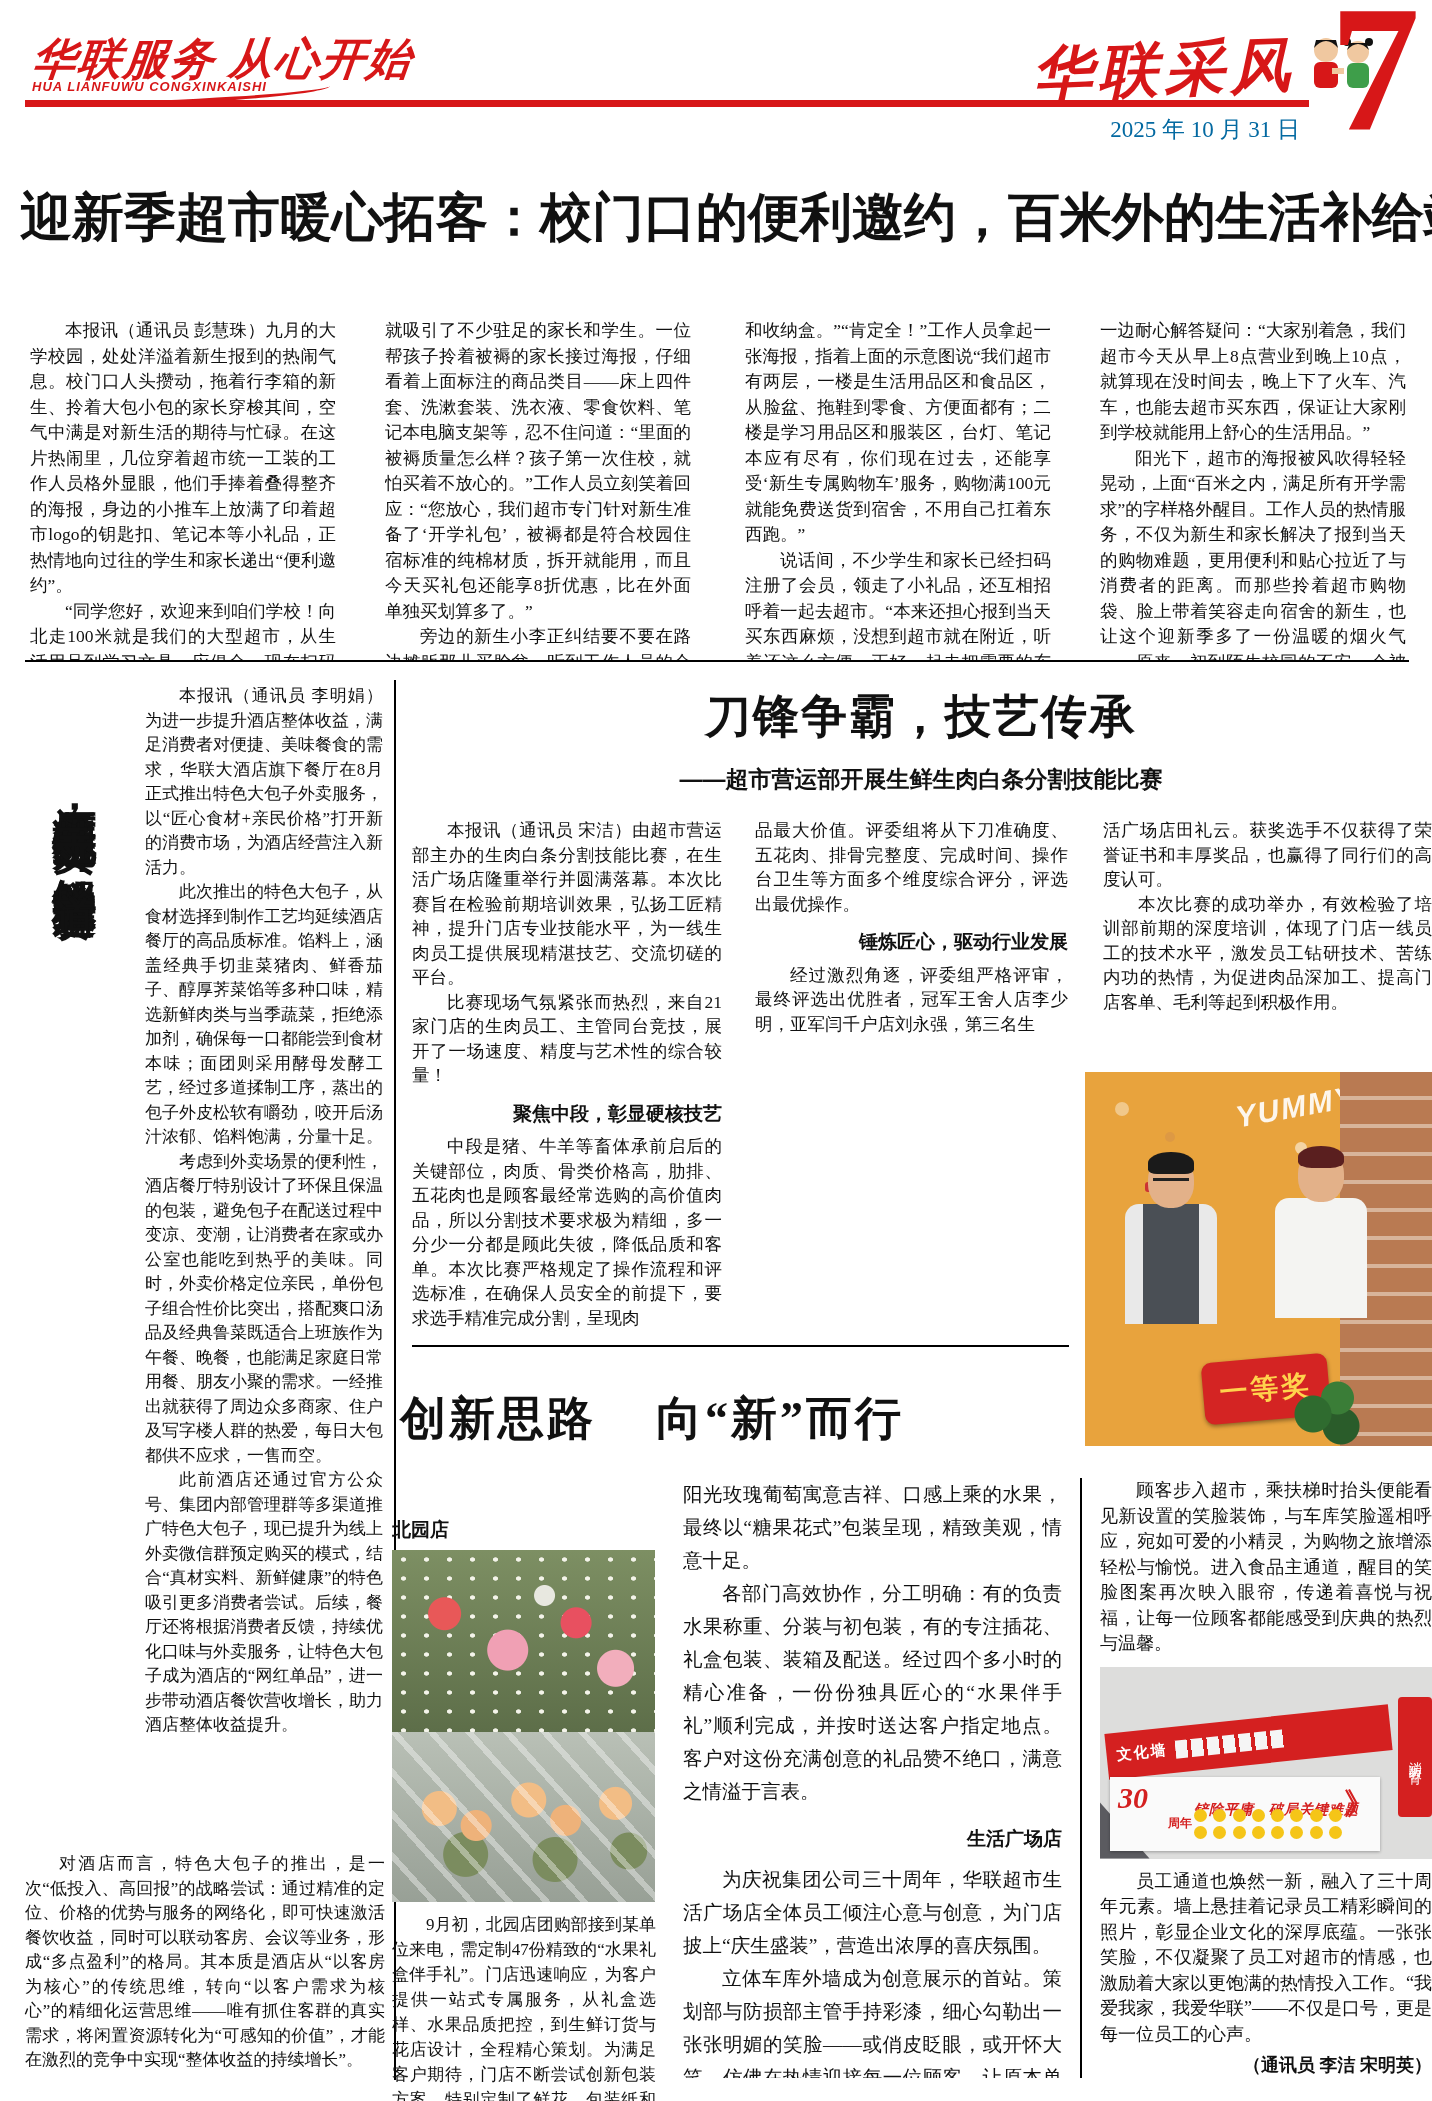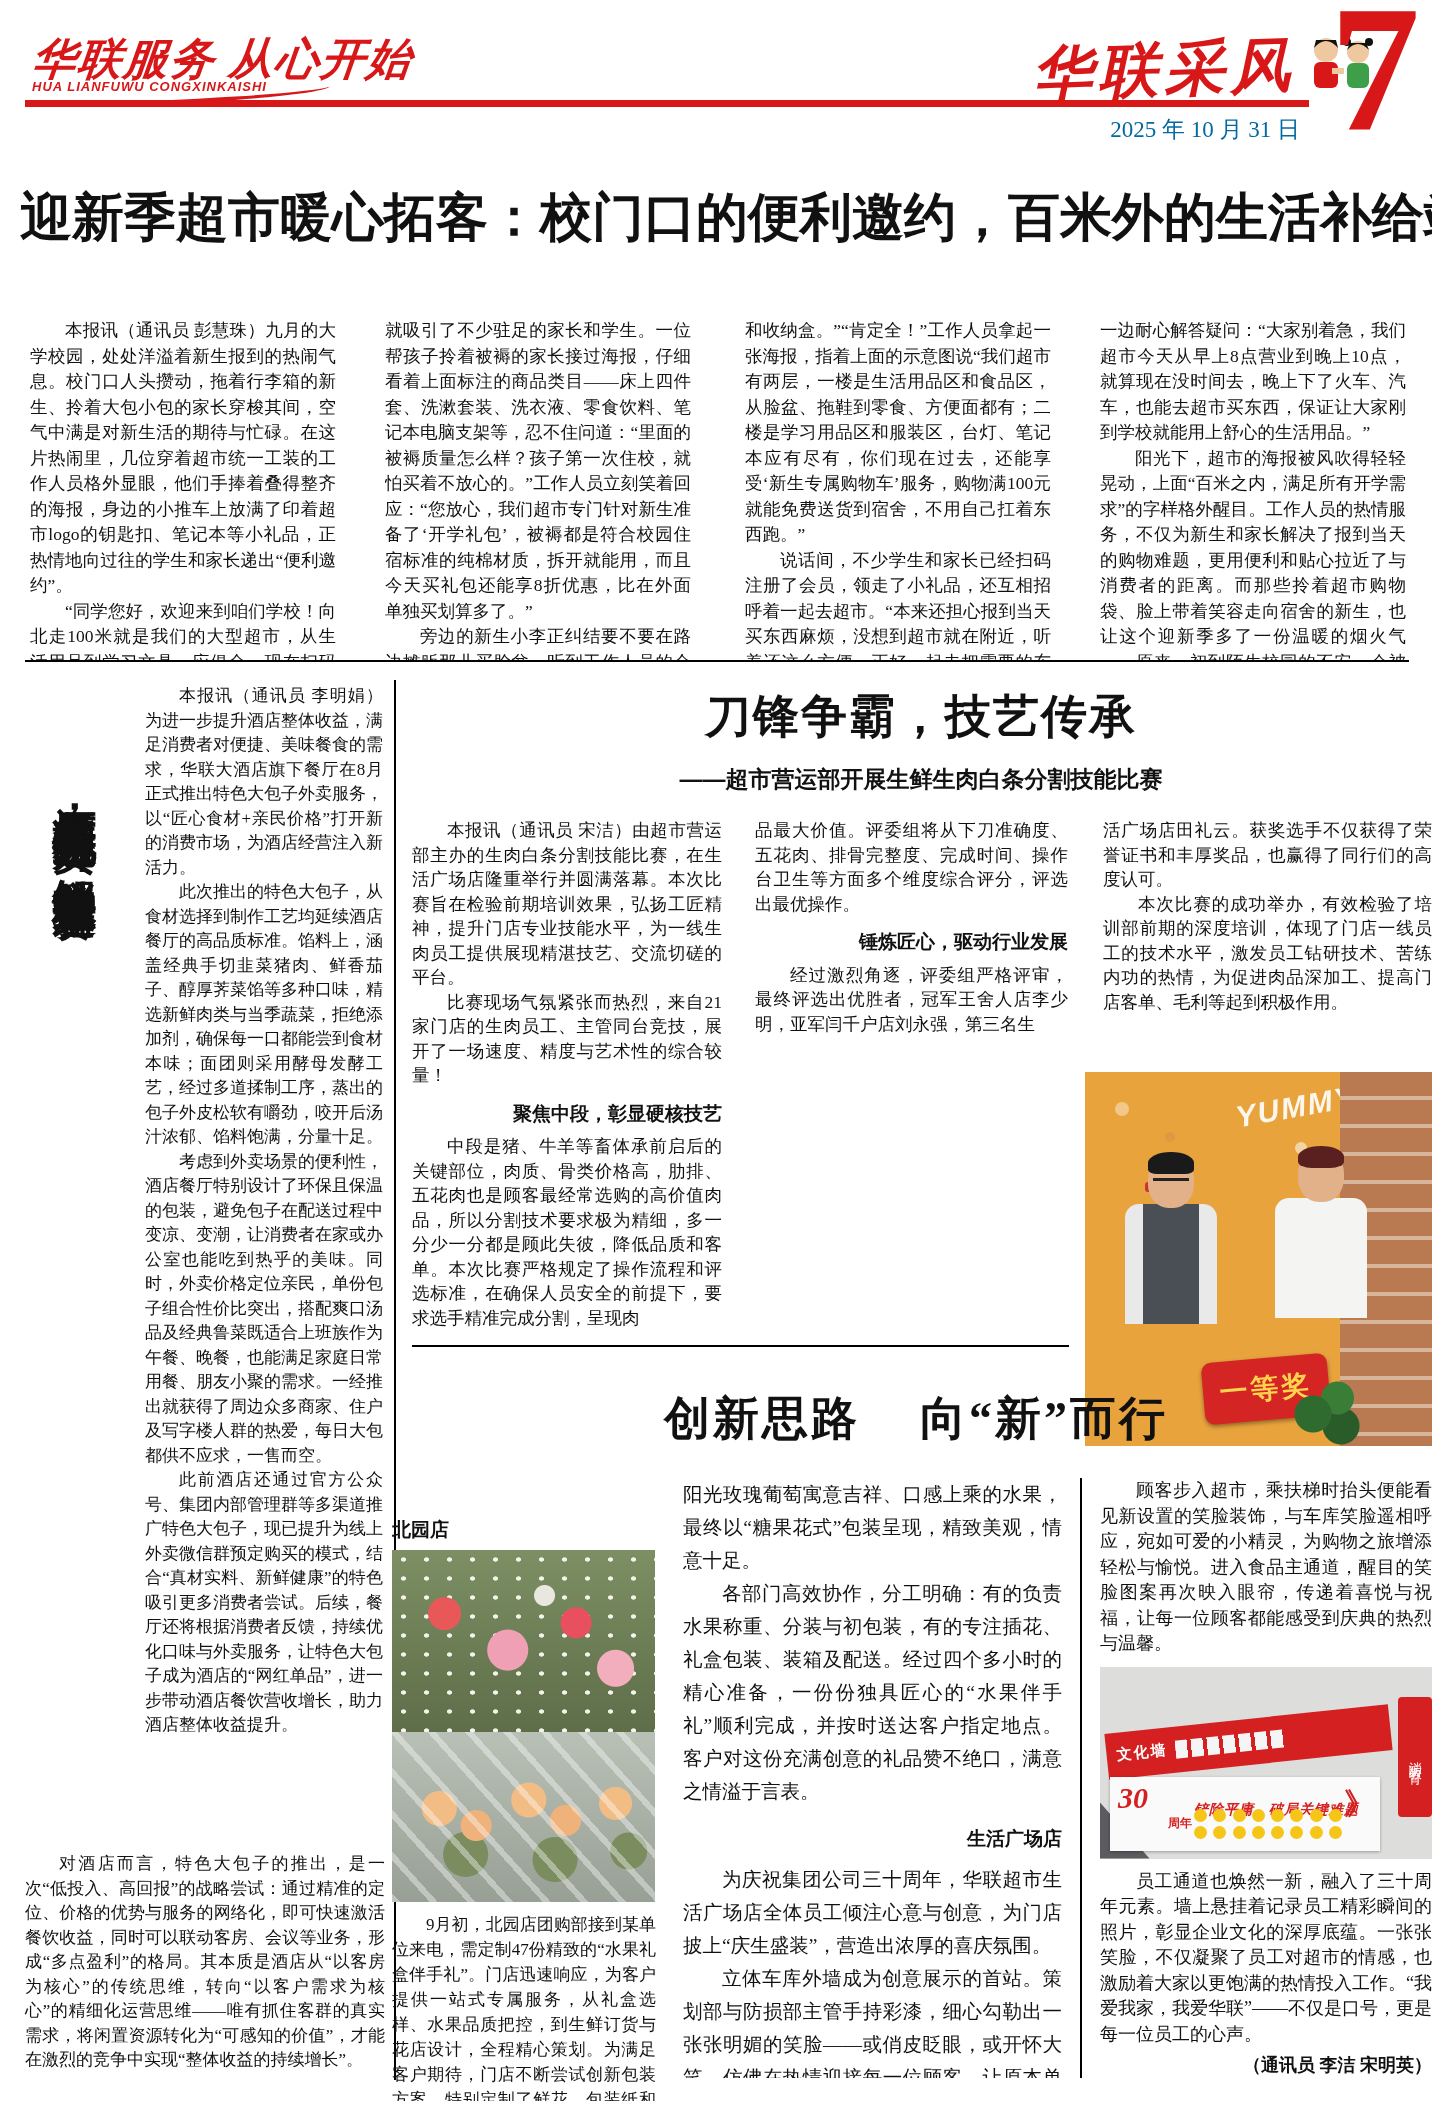--- a/index.html
+++ b/index.html
@@ -111,21 +111,21 @@
   .w30{position:absolute;left:8px;top:6px;color:#d42020;font-size:30px;font-weight:bold;
        font-style:italic;line-height:1;}
   .wzhou{position:absolute;left:58px;top:34px;color:#d42020;font-size:12px;font-weight:bold;}
   .wslogan{position:absolute;left:84px;top:20px;color:#d42020;font-size:14px;font-weight:bold;
            letter-spacing:1px;font-family:"Liberation Sans",sans-serif;font-style:italic;}
   .faces{position:absolute;left:84px;top:32px;display:grid;grid-template-columns:repeat(8,1fr);
          gap:4px;width:150px;}
   .face{width:13px;height:13px;border-radius:50%;background:#f5c518;}
   .chev{position:absolute;right:6px;top:14px;color:#d42020;font-size:30px;font-weight:bold;}
   
-  .a4-headline{position:absolute;left:400px;top:1388px;width:1032px;text-align:center;font-size:46px;
+  .a4-headline{position:absolute;left:400px;top:1388px;width:1032px;text-align:left;font-size:46px;
                font-weight:bold;letter-spacing:3px;}
   .a4-headline .gap{display:inline-block;width:60px;}
   .a4col{top:1478px;}
   .a4c1{left:392px;width:264px;font-size:17px;line-height:25px;}
   .a4c2{left:683px;width:379px;font-size:19.5px;line-height:33px;height:600px;}
   .a4c3{left:1100px;width:332px;font-size:18px;line-height:25.5px;}
   .store-label{font-weight:bold;font-size:19px;font-family:"Liberation Sans",sans-serif;margin-top:39px;}
   .byline{text-align:right;font-weight:bold;margin-top:6px;}
 </style>
 </head>

